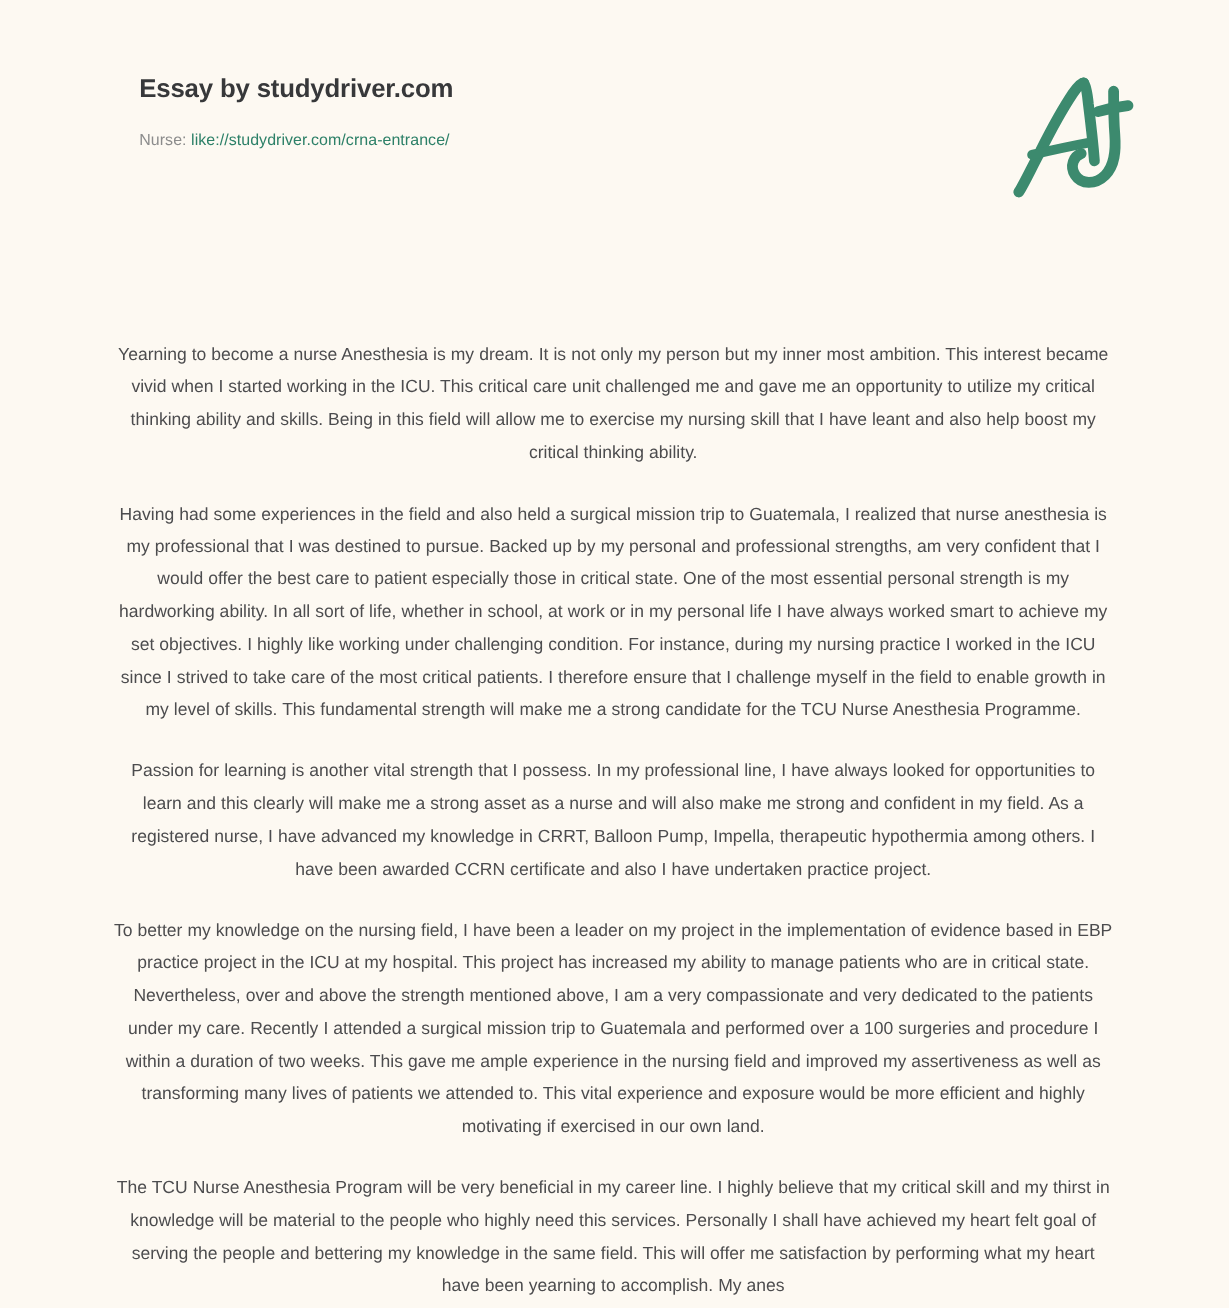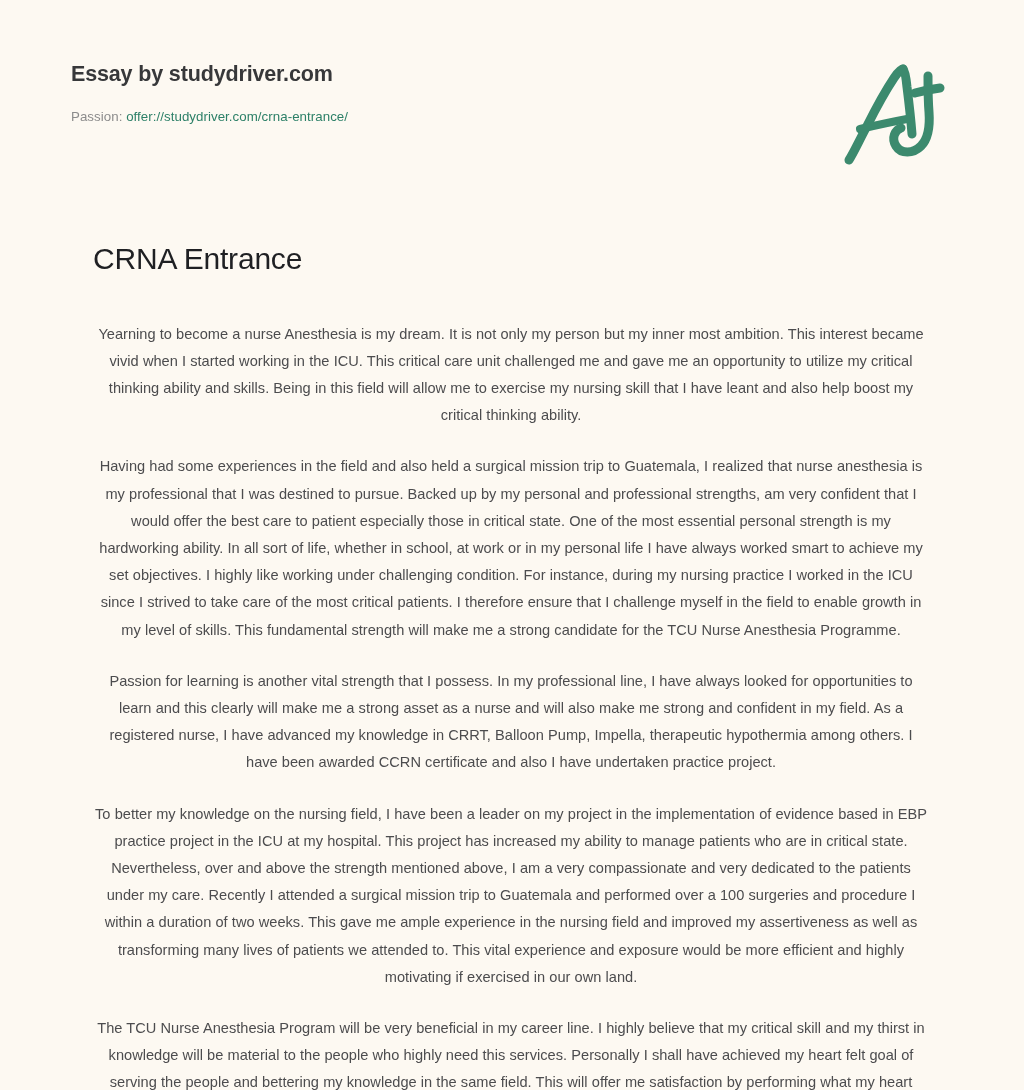--- a/index.html
+++ b/index.html
@@ -20,21 +20,21 @@
     position: relative;
     width: 1024px;
     min-height: 1090px;
     background: #fdf9f2;
     box-sizing: border-box;
   }
 
   
   .doc-header {
     position: relative;
-    padding: 62px 93px 0 71px;
+    padding: 62px 93px 0 116px;
     box-sizing: border-box;
     height: 186px;
   }
 
   .brand-line {
     font-size: 21.5px;
     font-weight: bold;
     color: #37383a;
     letter-spacing: -0.15px;
     line-height: 1.2;
@@ -104,22 +104,22 @@
 </head>
 <body>
 
 <div class="page">
 
   <div class="doc-header">
 
     <div class="brand-line">Essay by studydriver.com</div>
 
     <div class="source-line">
-      <span class="source-label">Passion:</span>
-      <a class="source-url" href="#">offer://studydriver.com/crna-entrance/</a>
+      <span class="source-label">Nurse:</span>
+      <a class="source-url" href="#">like://studydriver.com/crna-entrance/</a>
     </div>
 
     <div class="logo-wrap">
       <svg width="118" height="110" viewBox="0 0 118 110" aria-hidden="true">
         <g fill="none" stroke="#3c8a6e" stroke-linecap="round" stroke-linejoin="round">
 
           <path d="M16 102 C20 96 26 83 34 68 C43 50 53 32 61 20 C65 14 68 11 70 11" stroke-width="9"></path>
 
           <path d="M70 11 C72 13 73 19 74 29 C76 45 78 63 79 76" stroke-width="9"></path>
 
@@ -127,21 +127,20 @@
 
           <path d="M82 35 C89 33 98 31 107 30" stroke-width="9"></path>
 
           <path d="M95 18 C95 28 95 42 96 54 C97 68 96 80 88 88 C80 96 68 96 63 88 C58 80 62 72 68 70" stroke-width="9"></path>
         </g>
       </svg>
     </div>
 
   </div>
 
-  <h1 class="doc-title">CRNA Entrance</h1>
 
   <div class="doc-body">
     <p>Yearning to become a nurse Anesthesia is my dream. It is not only my person but my inner most ambition. This interest became vivid when I started working in the ICU. This critical care unit challenged me and gave me an opportunity to utilize my critical thinking ability and skills. Being in this field will allow me to exercise my nursing skill that I have leant and also help boost my critical thinking ability.</p>
     <p>Having had some experiences in the field and also held a surgical mission trip to Guatemala, I realized that nurse anesthesia is my professional that I was destined to pursue. Backed up by my personal and professional strengths, am very confident that I would offer the best care to patient especially those in critical state. One of the most essential personal strength is my hardworking ability. In all sort of life, whether in school, at work or in my personal life I have always worked smart to achieve my set objectives. I highly like working under challenging condition. For instance, during my nursing practice I worked in the ICU since I strived to take care of the most critical patients. I therefore ensure that I challenge myself in the field to enable growth in my level of skills. This fundamental strength will make me a strong candidate for the TCU Nurse Anesthesia Programme.</p>
     <p>Passion for learning is another vital strength that I possess. In my professional line, I have always looked for opportunities to learn and this clearly will make me a strong asset as a nurse and will also make me strong and confident in my field. As a registered nurse, I have advanced my knowledge in CRRT, Balloon Pump, Impella, therapeutic hypothermia among others. I have been awarded CCRN certificate and also I have undertaken practice project.</p>
     <p>To better my knowledge on the nursing field, I have been a leader on my project in the implementation of evidence based in EBP practice project in the ICU at my hospital. This project has increased my ability to manage patients who are in critical state. Nevertheless, over and above the strength mentioned above, I am a very compassionate and very dedicated to the patients under my care. Recently I attended a surgical mission trip to Guatemala and performed over a 100 surgeries and procedure I within a duration of two weeks. This gave me ample experience in the nursing field and improved my assertiveness as well as transforming many lives of patients we attended to. This vital experience and exposure would be more efficient and highly motivating if exercised in our own land.</p>
     <p>The TCU Nurse Anesthesia Program will be very beneficial in my career line. I highly believe that my critical skill and my thirst in knowledge will be material to the people who highly need this services. Personally I shall have achieved my heart felt goal of serving the people and bettering my knowledge in the same field. This will offer me satisfaction by performing what my heart have been yearning to accomplish. My anes</p>
   </div>
 
 </div>

